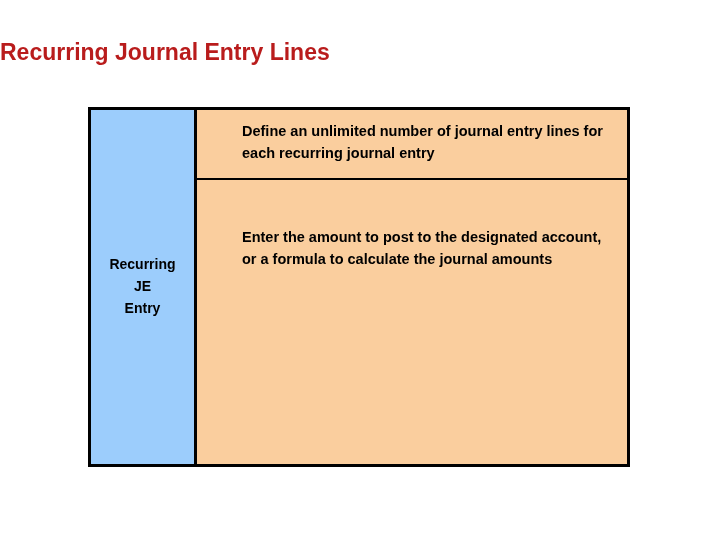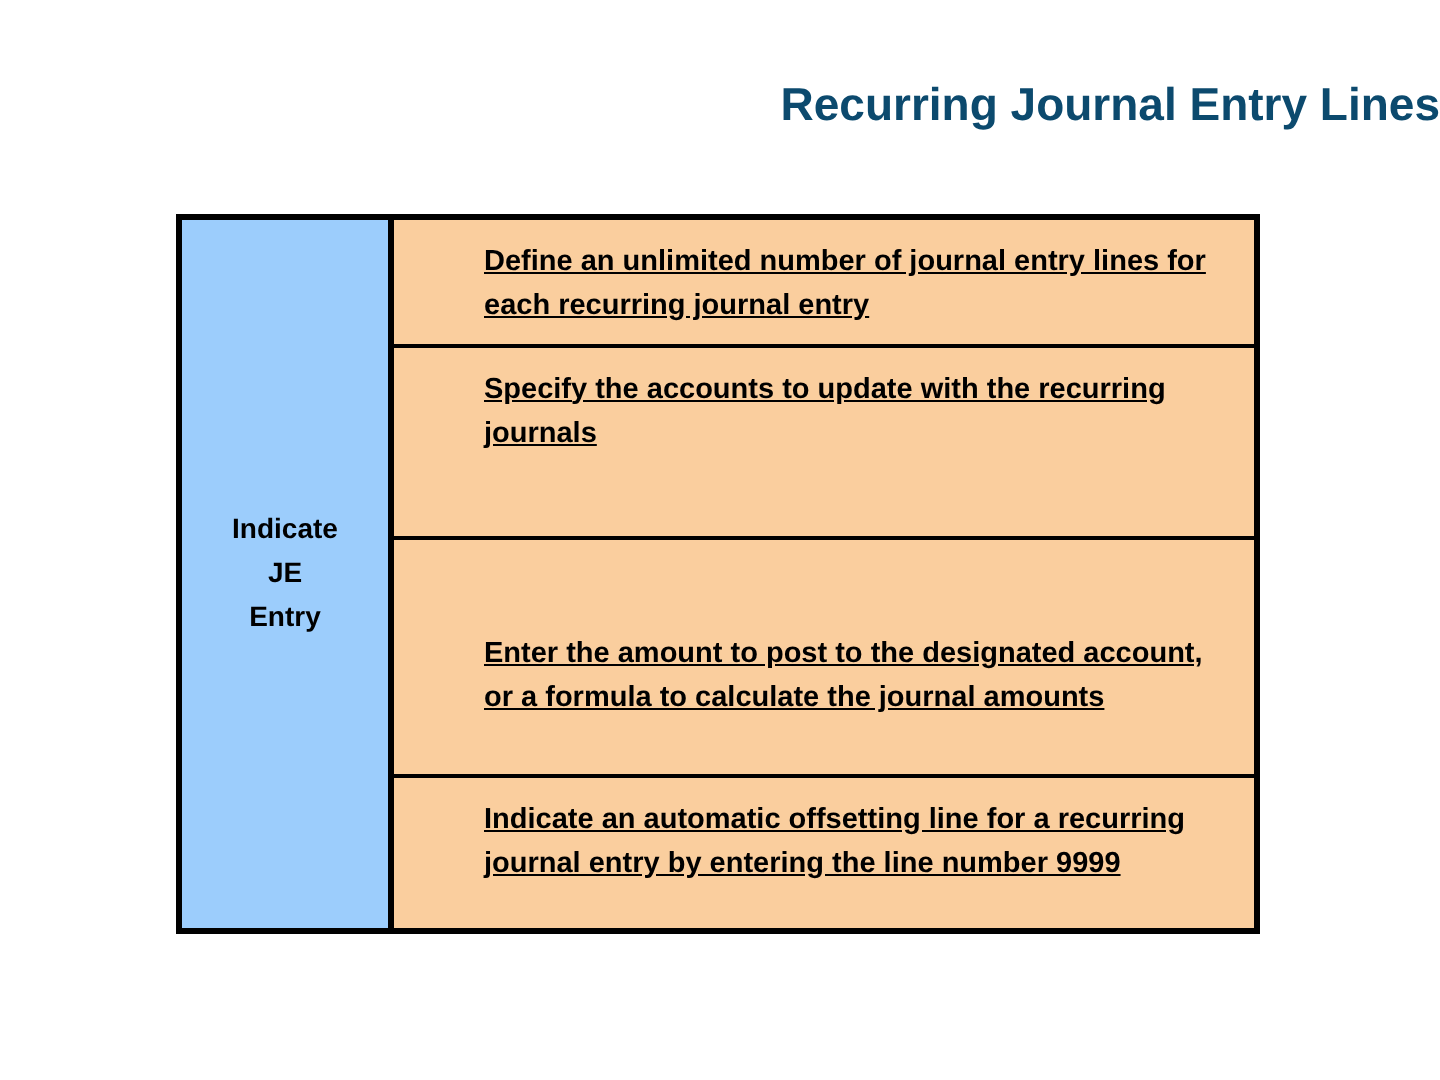--- a/index.html
+++ b/index.html
@@ -22,26 +22,26 @@
     height: 540px;
     background: #ffffff;
   }
 
   
   .slide-title {
     position: absolute;
     left: 0;
     top: 38px;
     width: 720px;
-    text-align: right;
+    text-align: left;
     font-size: 23px;
     font-weight: bold;
     line-height: 28px;
     letter-spacing: 0px;
-    color: #0c4a6e;
+    color: #b91c1c;
     white-space: nowrap;
   }
 
   
   .diagram {
     position: absolute;
     left: 88px;
     top: 107px;
     width: 542px;
     height: 360px;
@@ -93,59 +93,52 @@
   }
   .row-cell:last-child {
     border-bottom: none;
   }
 
   .row-cell .body {
     font-size: 14.5px;
     font-weight: bold;
     line-height: 22px;
     color: #000000;
-    text-decoration: underline;
   }
 
   
   .row-1 { height: 70px; }
   .row-2 { height: 108px; }
   .row-3 { height: 92px; margin-top: 36px; }
   .row-4 { height: 84px; }
 </style>
 </head>
 <body>
 
 <div class="slide">
 
   <div class="slide-title">Recurring Journal Entry Lines</div>
 
   <div class="diagram">
 
     <div class="label-cell">
       <div class="label-text">
-        <span class="ln">Indicate</span>
+        <span class="ln">Recurring</span>
         <span class="ln">JE</span>
         <span class="ln">Entry</span>
       </div>
     </div>
 
     <div class="rows-col">
 
       <div class="row-cell row-1">
         <div class="body">Define an unlimited number of journal entry lines for each recurring journal entry</div>
       </div>
 
-      <div class="row-cell row-2">
-        <div class="body">Specify the accounts to update with the recurring journals</div>
-      </div>
 
       <div class="row-cell row-3">
         <div class="body">Enter the amount to post to the designated account, or a formula to calculate the journal amounts</div>
       </div>
 
-      <div class="row-cell row-4">
-        <div class="body">Indicate an automatic offsetting line for a recurring journal entry by entering the line number 9999</div>
-      </div>
 
     </div>
   </div>
 </div>
 
 </body></html>

